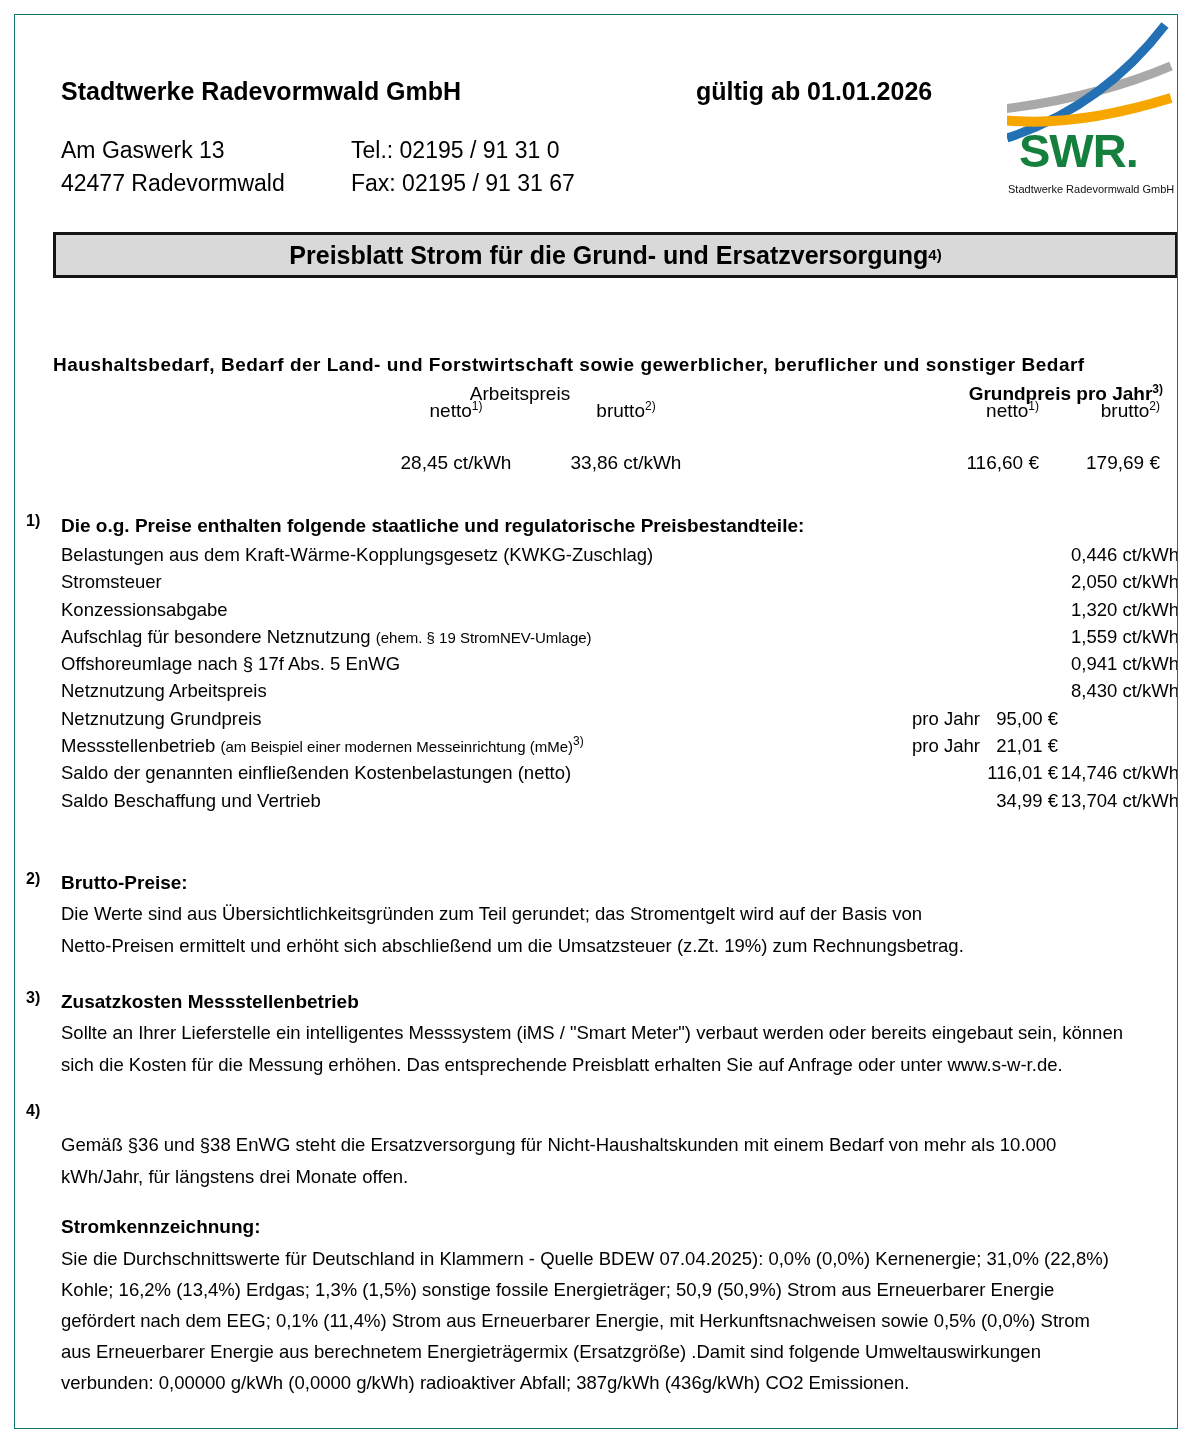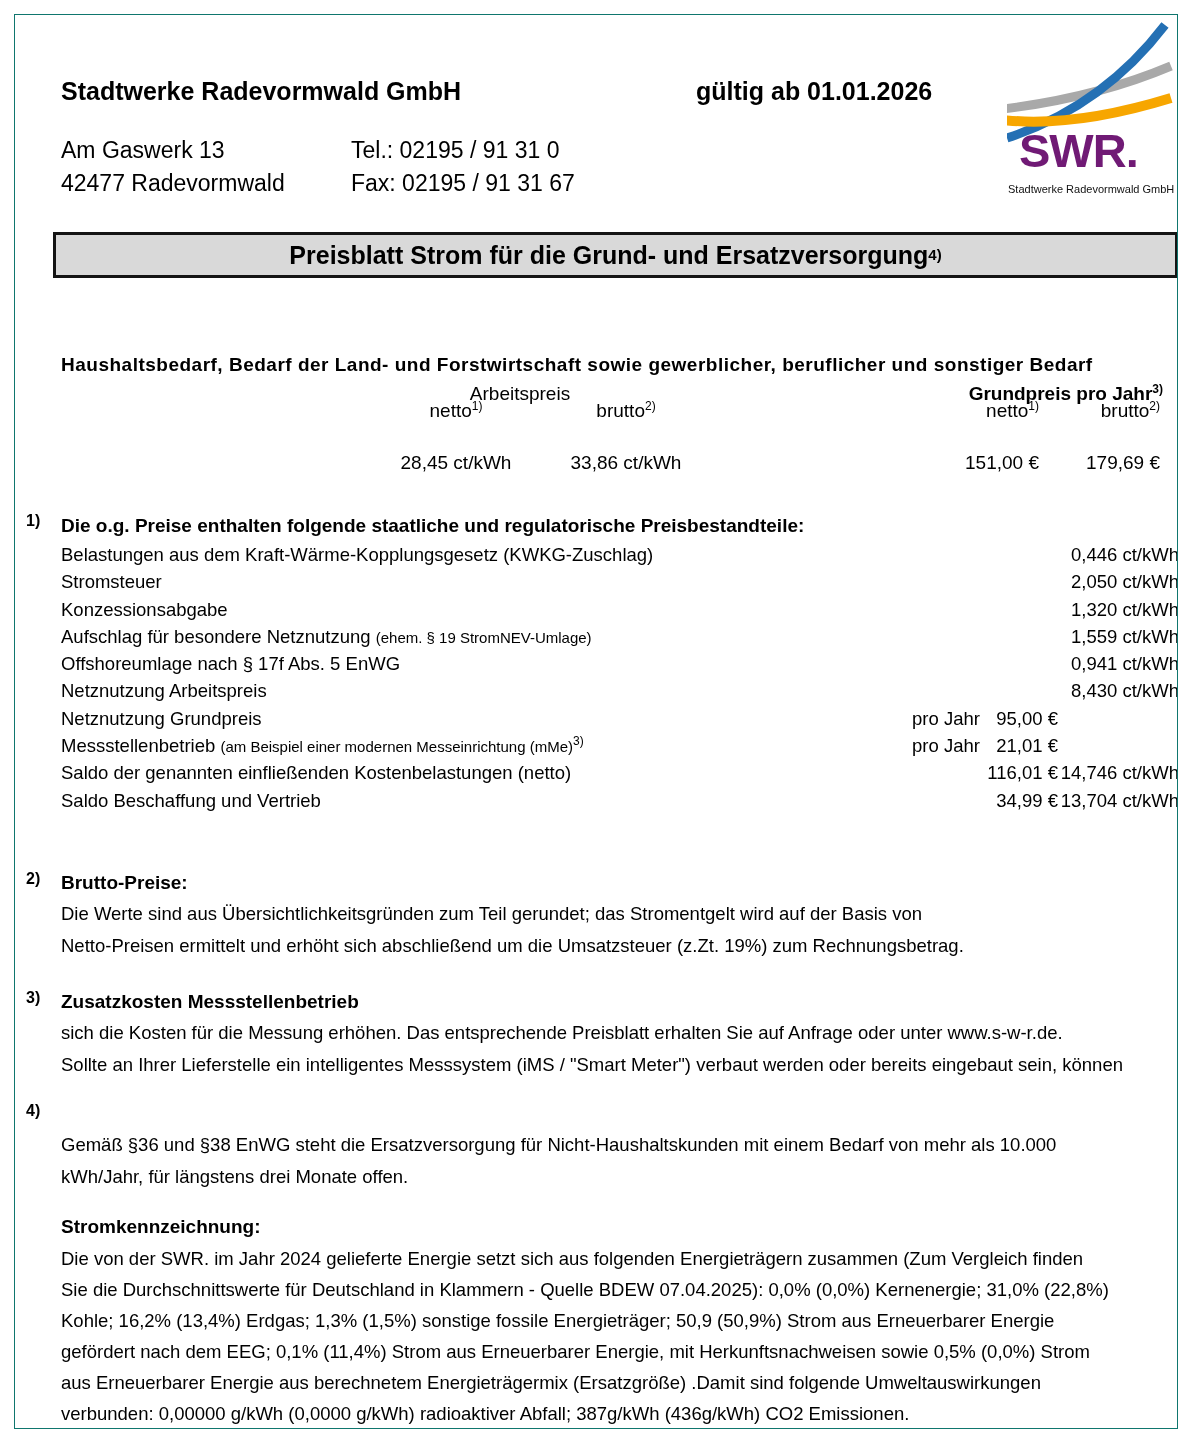--- a/index.html
+++ b/index.html
@@ -8,29 +8,29 @@
   .abs{position:absolute;white-space:nowrap;}
   
   .company{left:46px;top:62px;font-size:25px;font-weight:bold;}
   .valid{left:681px;top:62px;font-size:25px;font-weight:bold;}
   .addr{font-size:23px;}
   .a1{left:46px;top:122px;} .a2{left:46px;top:155px;}
   .t1{left:336px;top:122px;} .t2{left:336px;top:155px;}
   
   .logo{left:992px;top:2px;width:168px;height:192px;background:#fff;}
   .logo svg{position:absolute;left:0;top:0;}
-  .logo-text{position:absolute;left:12px;top:106px;font-size:47px;font-weight:bold;letter-spacing:-1px;color:#701a75;}
+  .logo-text{position:absolute;left:12px;top:106px;font-size:47px;font-weight:bold;letter-spacing:-1px;color:#15803d;}
   .logo-sub{position:absolute;left:1px;top:166px;font-size:11px;color:#111;white-space:nowrap;}
   
   .titlebar{left:38px;top:217px;width:1119px;height:40px;background:#d9d9d9;border:3px solid #141414;
     display:flex;align-items:center;justify-content:center;font-size:25px;font-weight:bold;}
   .sup-t{font-size:15px;vertical-align:super;line-height:0;}
   sup.s{font-size:12px;vertical-align:super;line-height:0;}
   
-  .haush{left:46px;top:339px;font-size:19px;font-weight:bold;letter-spacing:0.5px;}
+  .haush{left:38px;top:339px;font-size:19px;font-weight:bold;letter-spacing:0.5px;}
   .arb{left:385px;top:368px;width:240px;text-align:center;font-size:19px;font-weight:normal;}
   .gp{left:848px;top:368px;width:300px;text-align:right;font-size:19px;font-weight:bold;}
   .colh,.colv{font-size:19px;}
   .c1{left:341px;width:200px;text-align:center;}
   .c2{left:511px;width:200px;text-align:center;}
   .c3{left:874px;width:150px;text-align:right;}
   .c4{left:995px;width:150px;text-align:right;}
   .rowh{top:385px;} .rowv{top:437px;}
   
   .mark{left:11px;font-size:16px;font-weight:bold;}
@@ -82,21 +82,21 @@
     <span>Grundpreis pro Jahr</span><sup class="s">3)</sup>
   </div>
 
   <div class="abs colh rowh c1"><span>netto</span><sup class="s">1)</sup></div>
   <div class="abs colh rowh c2"><span>brutto</span><sup class="s">2)</sup></div>
   <div class="abs colh rowh c3"><span>netto</span><sup class="s">1)</sup></div>
   <div class="abs colh rowh c4"><span>brutto</span><sup class="s">2)</sup></div>
 
   <div class="abs colv rowv c1">28,45 ct/kWh</div>
   <div class="abs colv rowv c2">33,86 ct/kWh</div>
-  <div class="abs colv rowv c3">151,00 €</div>
+  <div class="abs colv rowv c3">116,60 €</div>
   <div class="abs colv rowv c4">179,69 €</div>
 
   <div class="abs mark" style="top:497px">1)</div>
   <div class="abs fh" style="top:500px">Die o.g. Preise enthalten folgende staatliche und regulatorische Preisbestandteile:</div>
   <div class="pc-rows" id="pc-rows">
       <div class="pc-row">
         <span class="pc-label"><span>Belastungen aus dem Kraft-Wärme-Kopplungsgesetz (KWKG-Zuschlag)</span></span>
         <span class="pc-ct">0,446 ct/kWh</span>
       </div>
       <div class="pc-row">
@@ -144,33 +144,32 @@
   <div class="abs mark" style="top:855px">2)</div>
   <div class="abs fh" style="top:857px">Brutto-Preise:</div>
   <div class="body-lines" style="top:888px">
       <div class="tl">Die Werte sind aus Übersichtlichkeitsgründen zum Teil gerundet; das Stromentgelt wird auf der Basis von</div>
       <div class="tl">Netto-Preisen ermittelt und erhöht sich abschließend um die Umsatzsteuer (z.Zt. 19%) zum Rechnungsbetrag.</div>
     </div>
 
   <div class="abs mark" style="top:974px">3)</div>
   <div class="abs fh" style="top:976px">Zusatzkosten Messstellenbetrieb</div>
   <div class="body-lines" style="top:1007px">
+      <div class="tl">Sollte an Ihrer Lieferstelle ein intelligentes Messsystem (iMS / "Smart Meter") verbaut werden oder bereits eingebaut sein, können</div>
       <div class="tl">sich die Kosten für die Messung erhöhen. Das entsprechende Preisblatt erhalten Sie auf Anfrage oder unter www.s-w-r.de.</div>
-      <div class="tl">Sollte an Ihrer Lieferstelle ein intelligentes Messsystem (iMS / "Smart Meter") verbaut werden oder bereits eingebaut sein, können</div>
     </div>
 
   <div class="abs mark" style="top:1087px">4)</div>
   <div class="body-lines" style="top:1119px">
       <div class="tl">Gemäß §36 und §38 EnWG steht die Ersatzversorgung für Nicht-Haushaltskunden mit einem Bedarf von mehr als 10.000</div>
       <div class="tl">kWh/Jahr, für längstens drei Monate offen.</div>
     </div>
 
   <div class="abs fh" style="top:1201px">Stromkennzeichnung:</div>
   <div class="body-lines kz" style="top:1233px">
-      <div class="tl">Die von der SWR. im Jahr 2024 gelieferte Energie setzt sich aus folgenden Energieträgern zusammen (Zum Vergleich finden</div>
       <div class="tl">Sie die Durchschnittswerte für Deutschland in Klammern - Quelle BDEW 07.04.2025): 0,0% (0,0%) Kernenergie; 31,0% (22,8%)</div>
       <div class="tl">Kohle; 16,2% (13,4%) Erdgas; 1,3% (1,5%) sonstige fossile Energieträger; 50,9 (50,9%) Strom aus Erneuerbarer Energie</div>
       <div class="tl">gefördert nach dem EEG; 0,1% (11,4%) Strom aus Erneuerbarer Energie, mit Herkunftsnachweisen sowie 0,5% (0,0%) Strom</div>
       <div class="tl">aus Erneuerbarer Energie aus berechnetem Energieträgermix (Ersatzgröße) .Damit sind folgende Umweltauswirkungen</div>
       <div class="tl">verbunden: 0,00000 g/kWh (0,0000 g/kWh) radioaktiver Abfall; 387g/kWh (436g/kWh) CO2 Emissionen.</div>
     </div>
 
 </div>
 
 </body></html>

